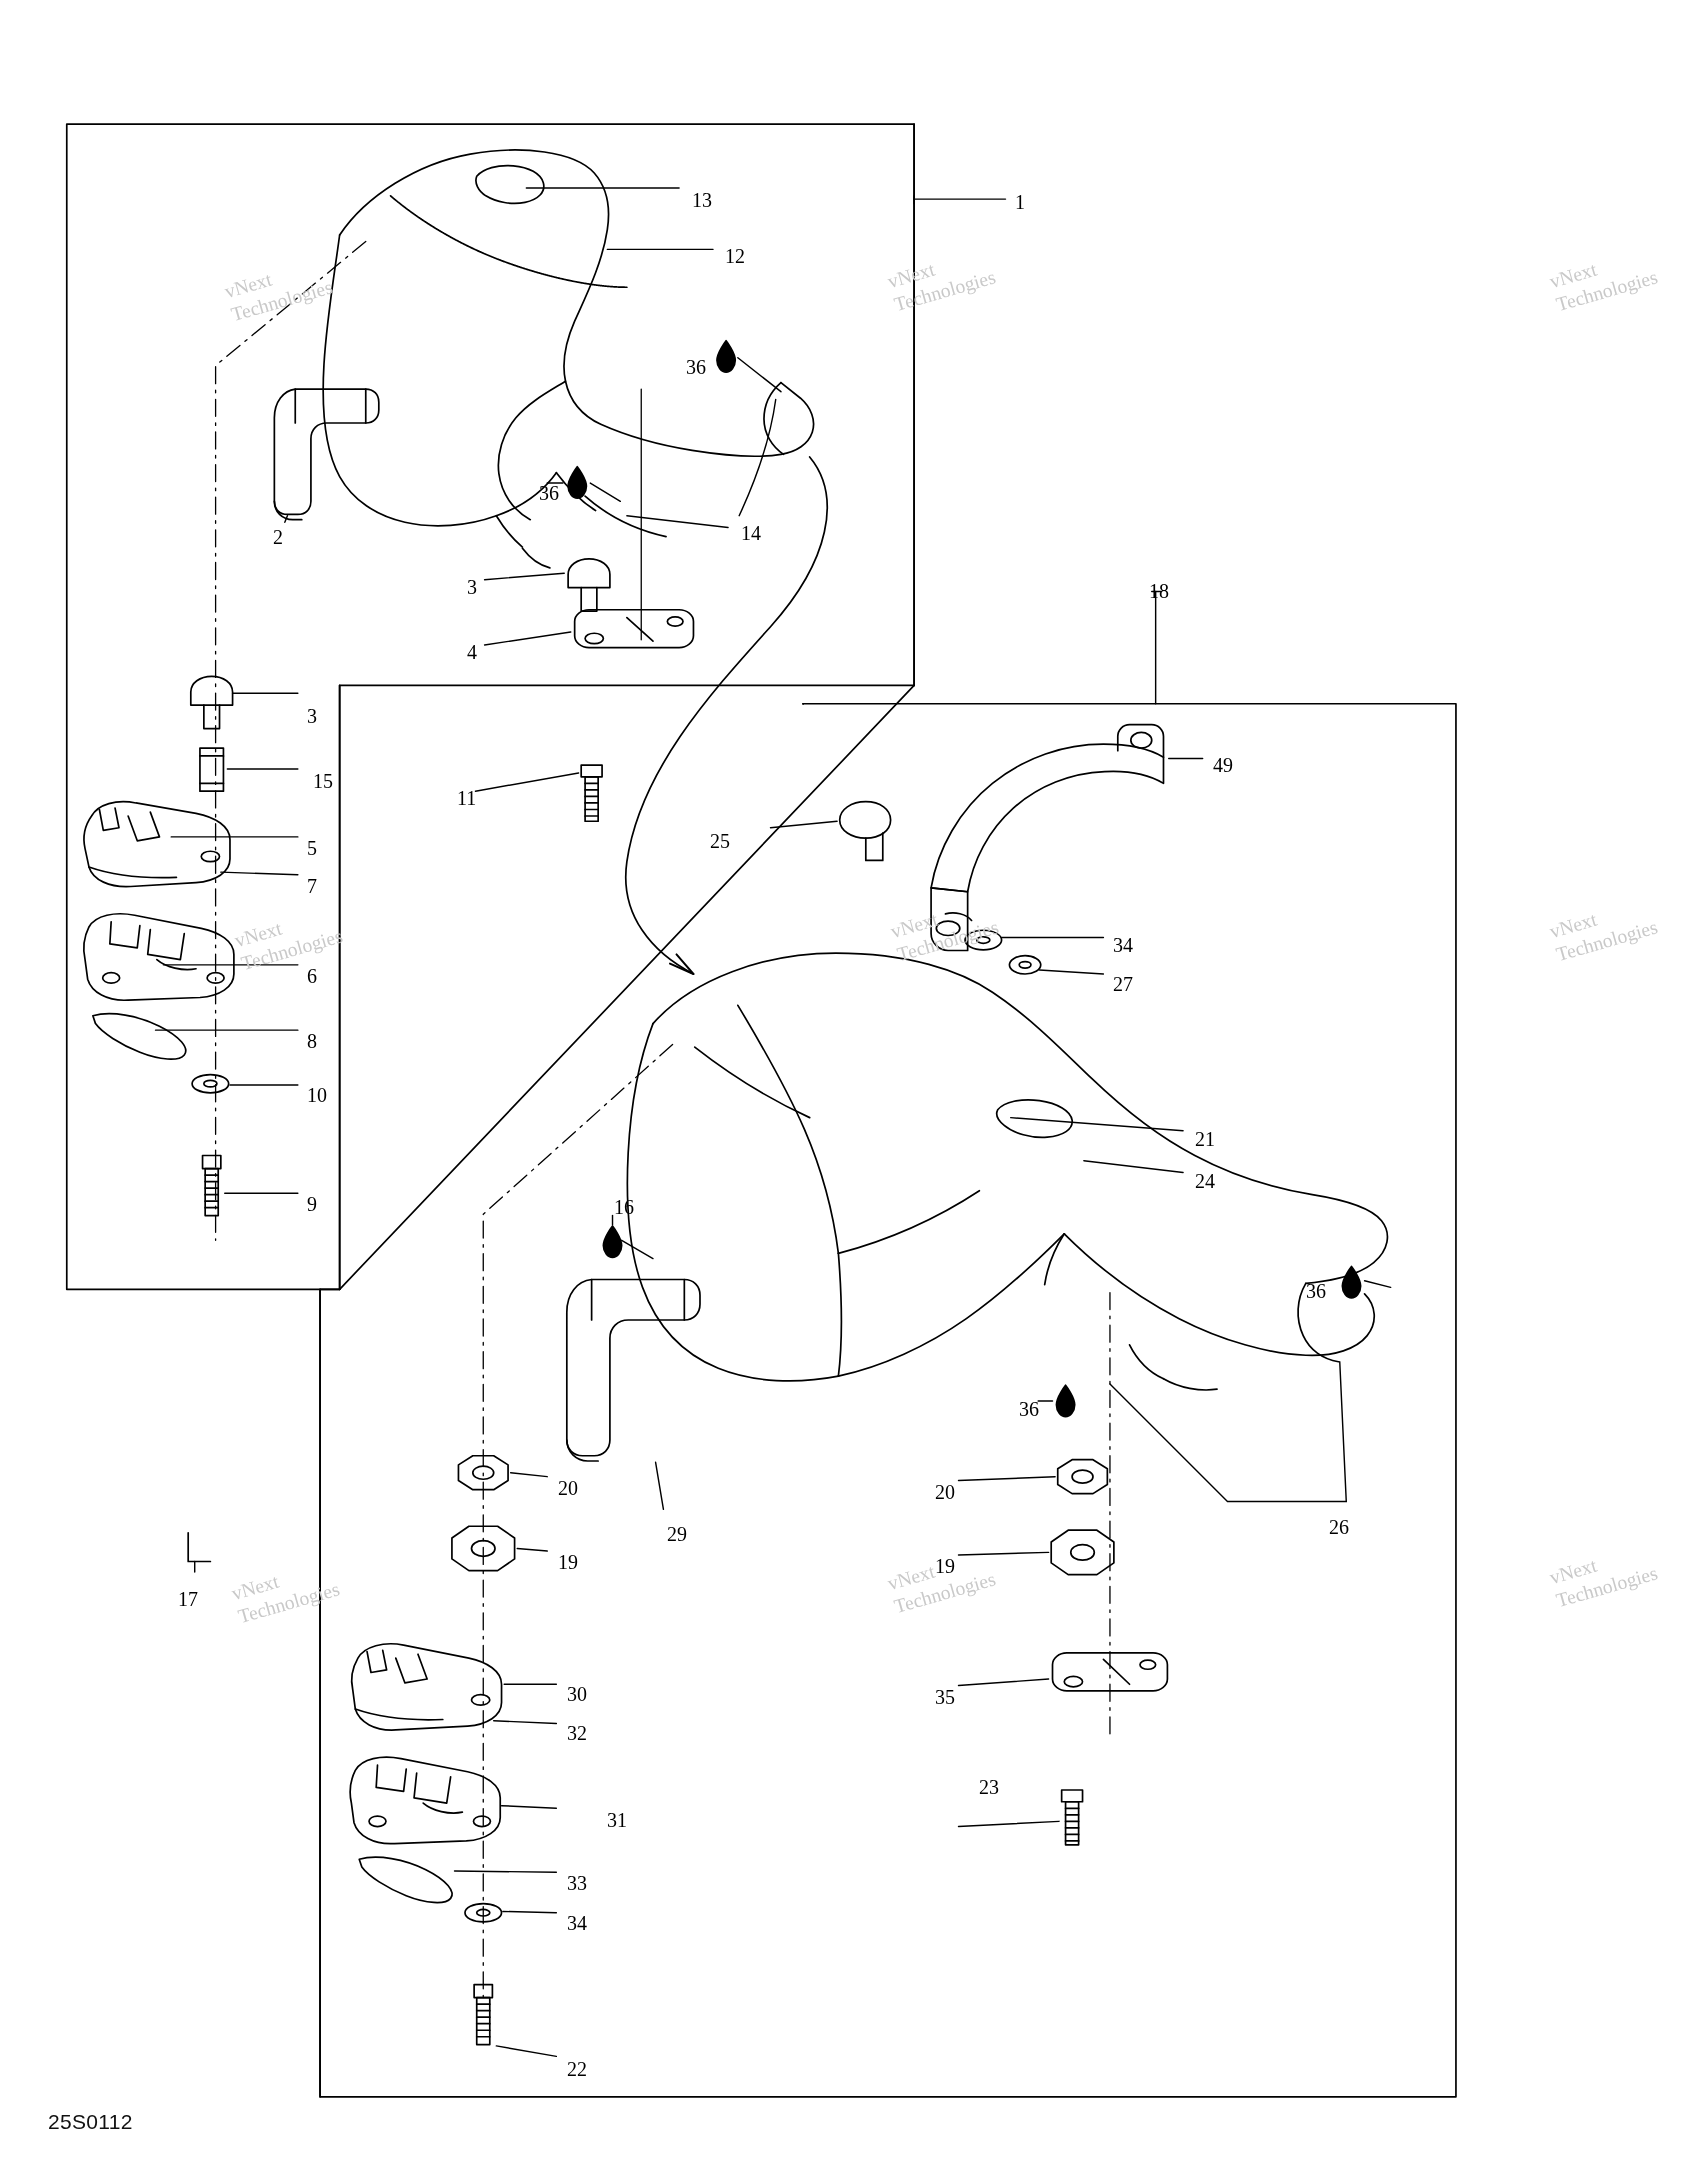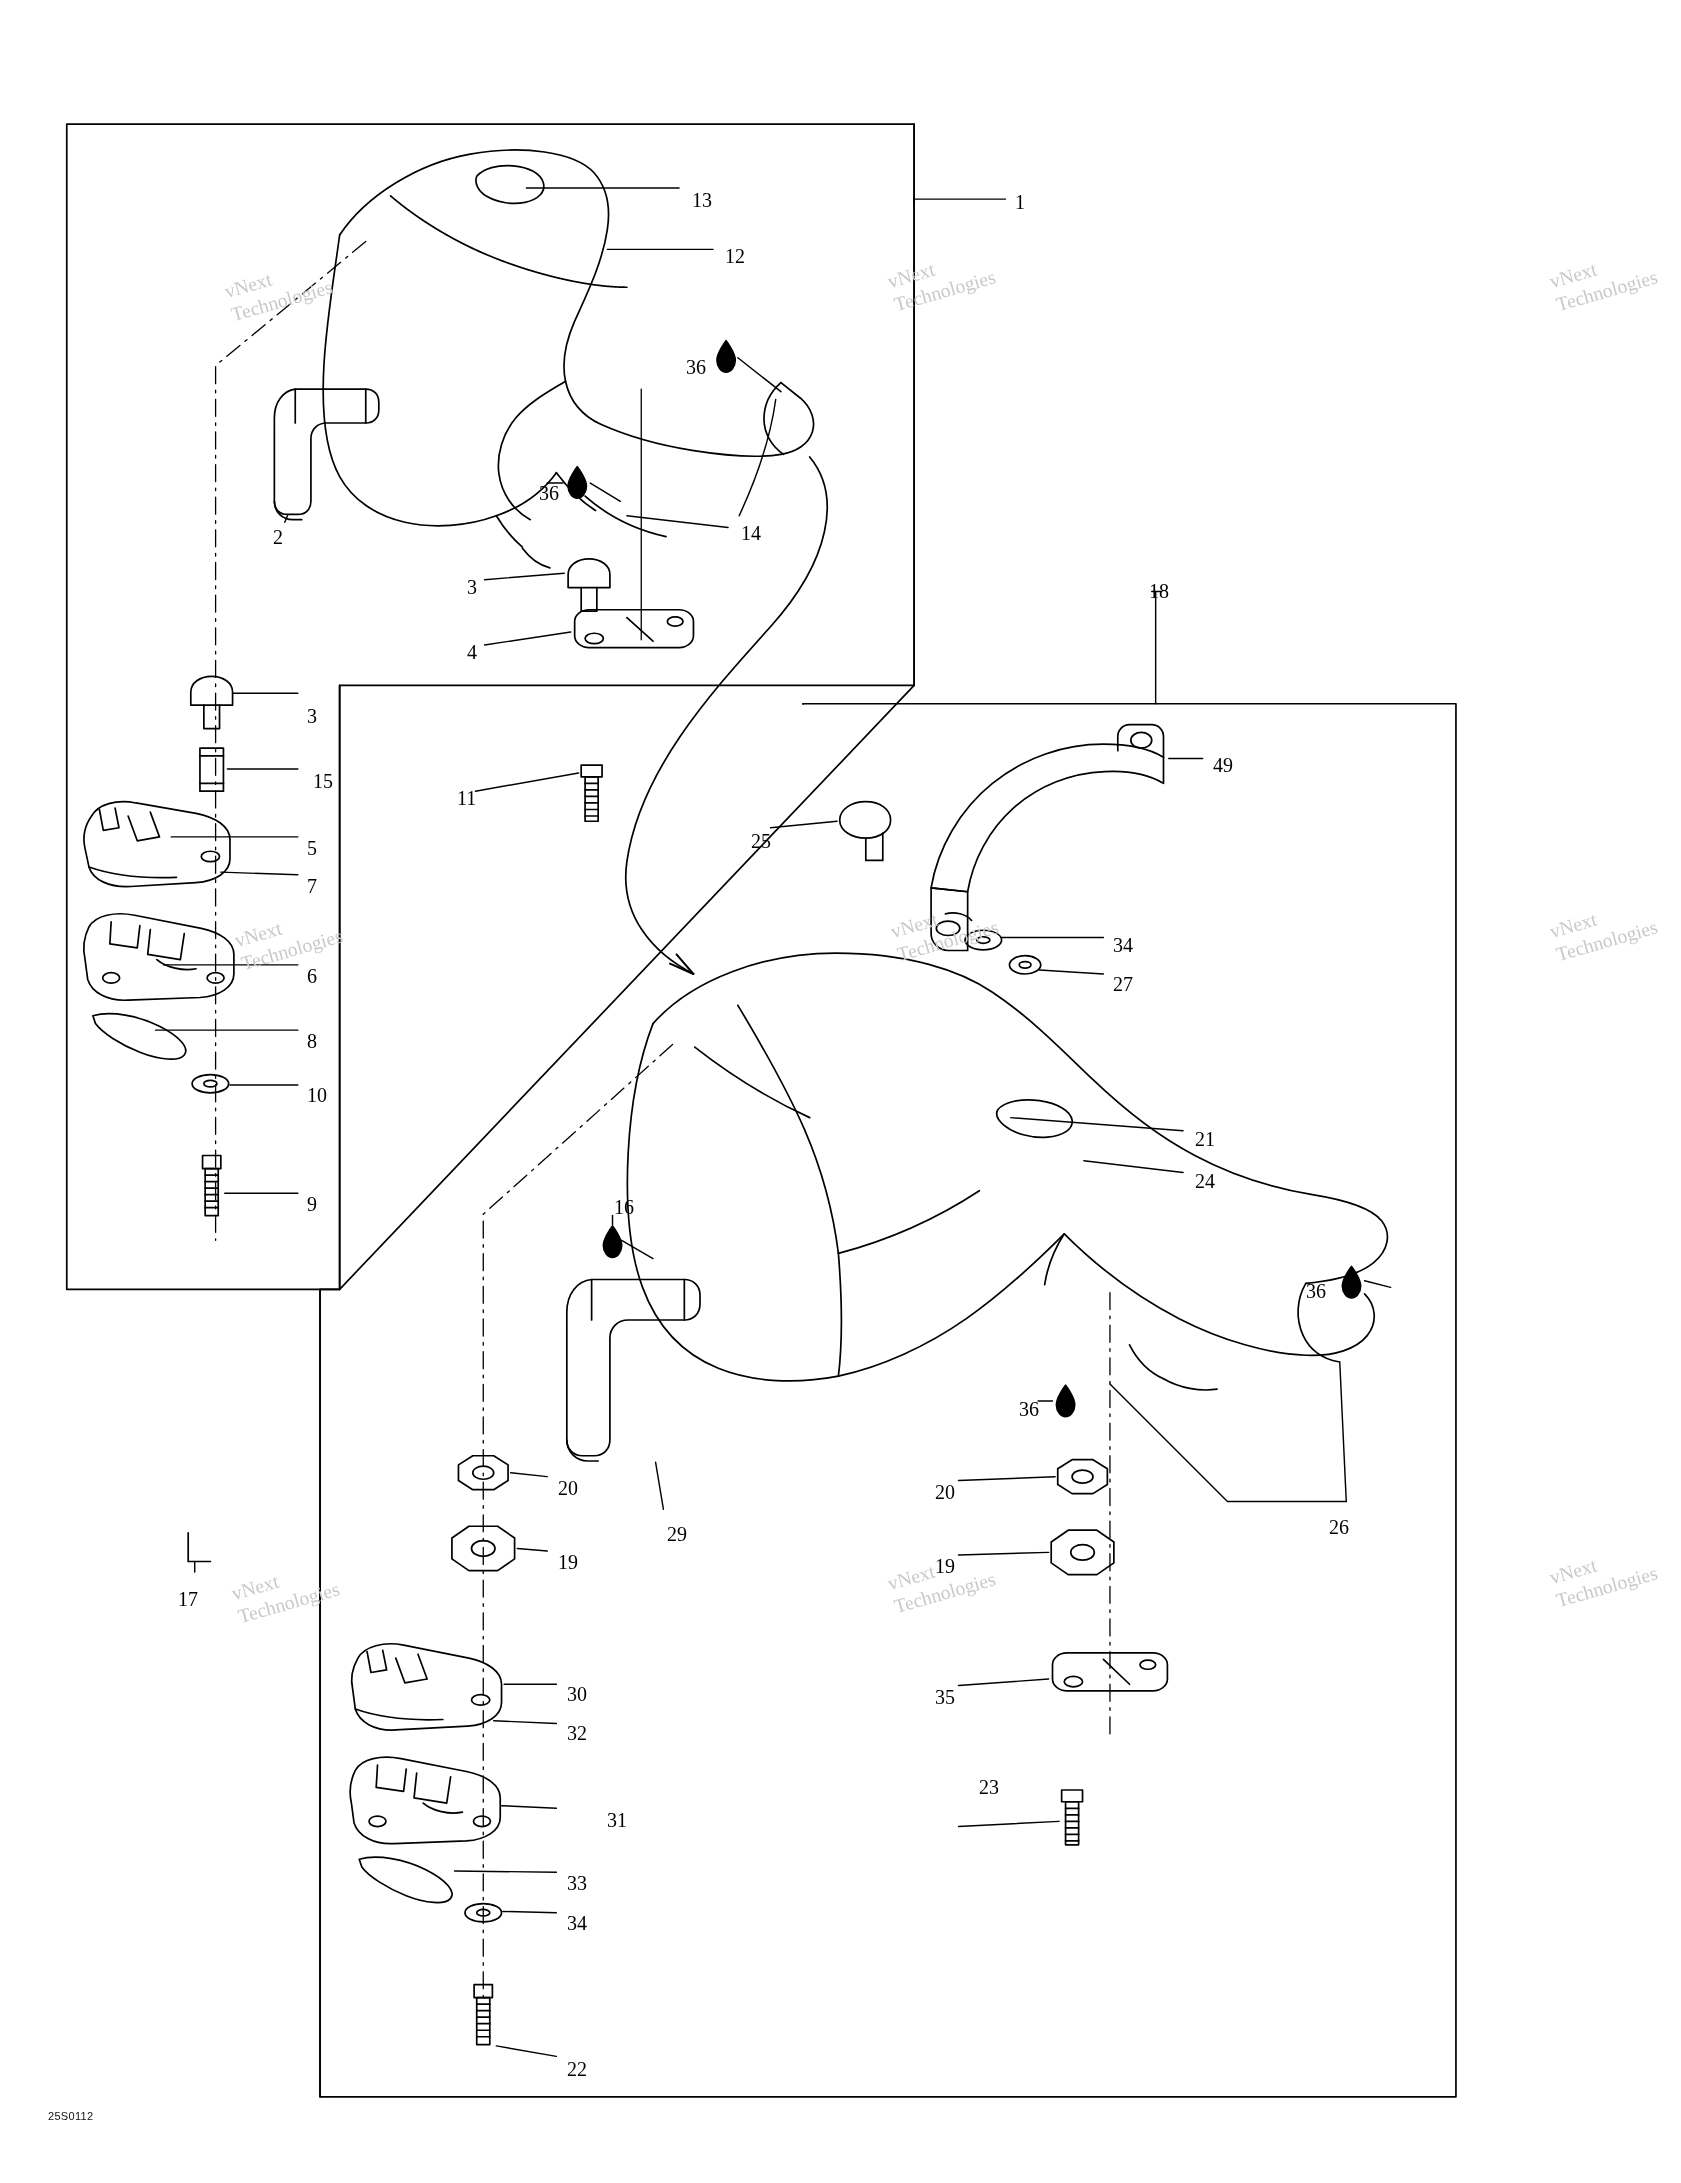--- a/index.html
+++ b/index.html
@@ -43,21 +43,21 @@
     font-family: "Liberation Serif", serif;
     font-size: 20px;
     color: #000000;
     white-space: nowrap;
   }
   .footer-code {
     position: absolute;
     left: 48px;
     top: 2110px;
     font-family: "Liberation Sans", sans-serif;
-    font-size: 11px;
+    font-size: 21px;
     color: #111111;
     letter-spacing: 0.3px;
   }
 </style>
 </head>
 <body>
 
 <div id="stage">
 
   <svg id="diagram" viewBox="0 0 2576 3344">
@@ -450,21 +450,21 @@
   <div class="callout" style="left:1149px;top:580px;">18</div>
   <div class="callout" style="left:558px;top:1551px;">19</div>
   <div class="callout" style="left:558px;top:1477px;">20</div>
   <div class="callout" style="left:567px;top:1683px;">30</div>
   <div class="callout" style="left:567px;top:1722px;">32</div>
   <div class="callout" style="left:567px;top:1809px;margin-left:40px;">31</div>
   <div class="callout" style="left:567px;top:1872px;">33</div>
   <div class="callout" style="left:567px;top:1912px;">34</div>
   <div class="callout" style="left:567px;top:2058px;">22</div>
   <div class="callout" style="left:667px;top:1523px;">29</div>
-  <div class="callout" style="left:751px;top:830px;">25</div>
+  <div class="callout" style="left:710px;top:830px;">25</div>
   <div class="callout" style="left:1213px;top:754px;">49</div>
   <div class="callout" style="left:1113px;top:934px;">34</div>
   <div class="callout" style="left:1113px;top:973px;">27</div>
   <div class="callout" style="left:1195px;top:1128px;">21</div>
   <div class="callout" style="left:1195px;top:1170px;">24</div>
   <div class="callout" style="left:1329px;top:1516px;">26</div>
   <div class="callout" style="left:1306px;top:1280px;">36</div>
   <div class="callout" style="left:1019px;top:1398px;">36</div>
   <div class="callout" style="left:935px;top:1481px;">20</div>
   <div class="callout" style="left:935px;top:1555px;">19</div>

